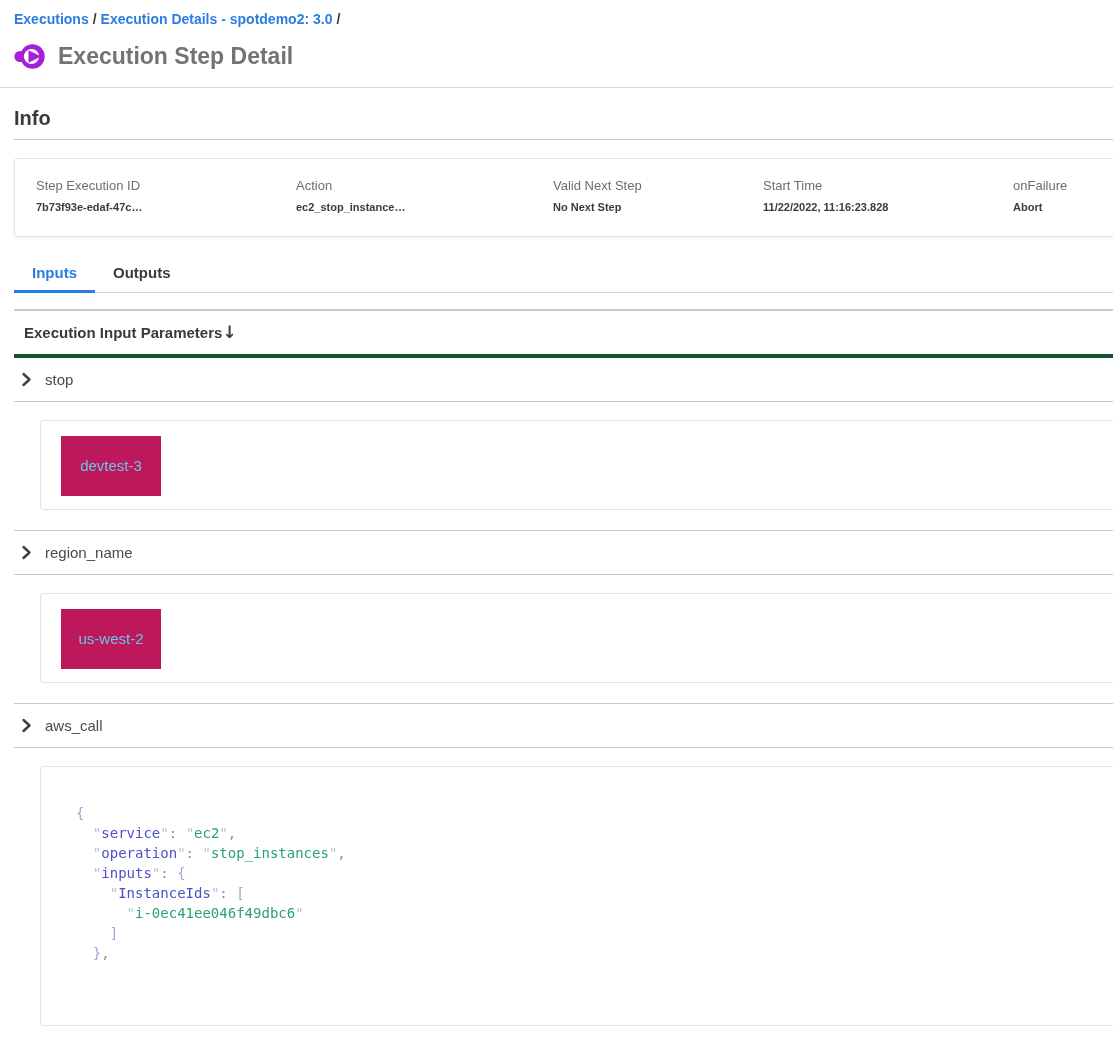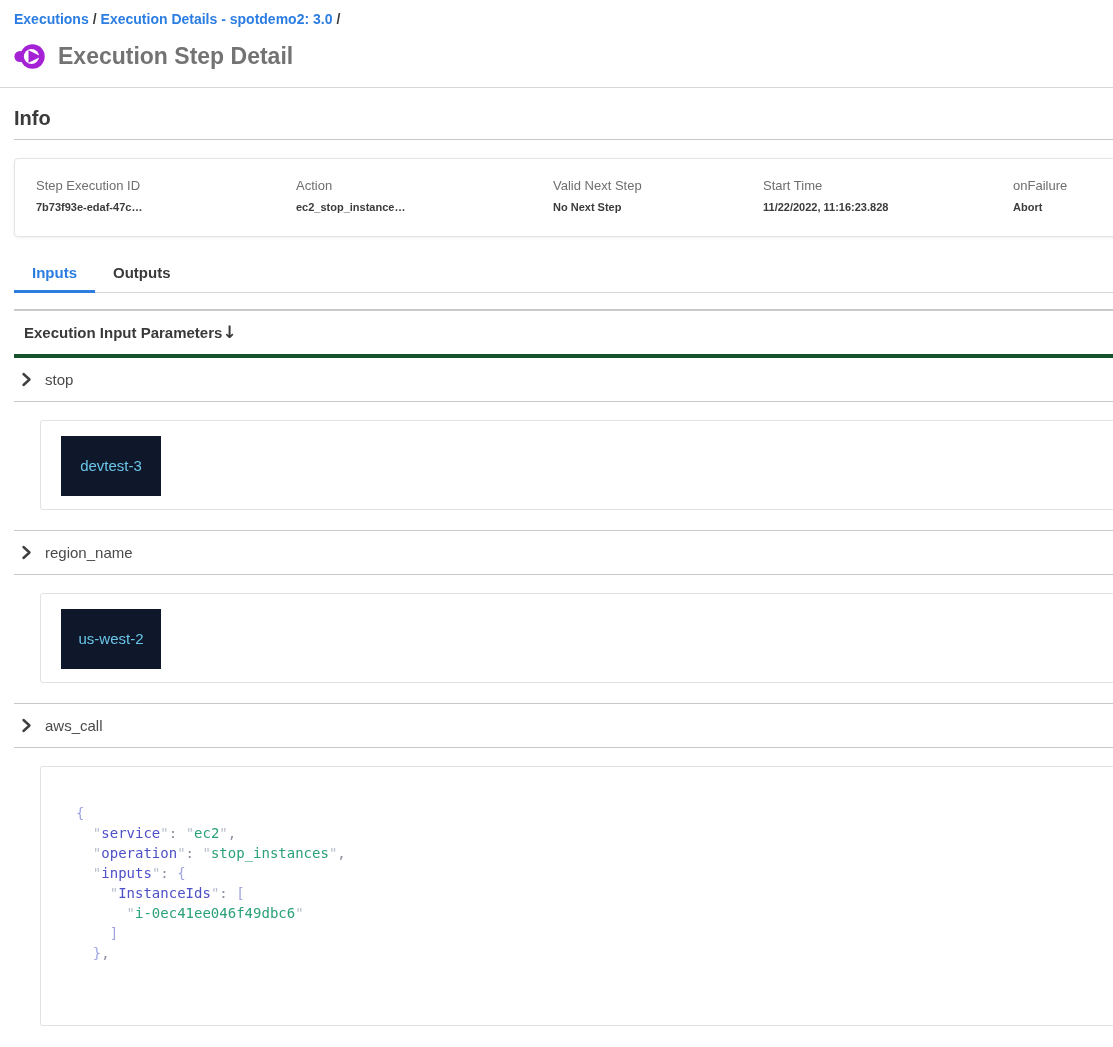--- a/index.html
+++ b/index.html
@@ -74,21 +74,21 @@
 
   .section-body { margin-left: 14px; padding: 18px 0 20px 26px; border-bottom: 1px solid #c9c9c9; }
   .section-body.last { border-bottom: none; padding-bottom: 0; }
 
   .panel {
     border: 1px solid #e2e2e2; border-radius: 3px; background: #fff;
     margin-right: -8px; padding: 15px 20px 13px 20px;
   }
   .chip {
     display: inline-block; min-width: 100px; height: 60px; line-height: 60px;
-    padding: 0 12px; text-align: center; background: #0f172a;
+    padding: 0 12px; text-align: center; background: #be185d;
     font-size: 15px; color: #6ac6e9;
   }
 
   
   .panel.code-panel { padding: 36px 20px 20px 35px; min-height: 260px; }
   .code-block { font-family: "DejaVu Sans Mono", "Liberation Mono", monospace; font-size: 14px; line-height: 20px; }
   .code-line { white-space: pre; }
   .tok-key   { color: #4d50c6; }
   .tok-str   { color: #2aa178; }
   .tok-brace { color: #9fa4df; }

